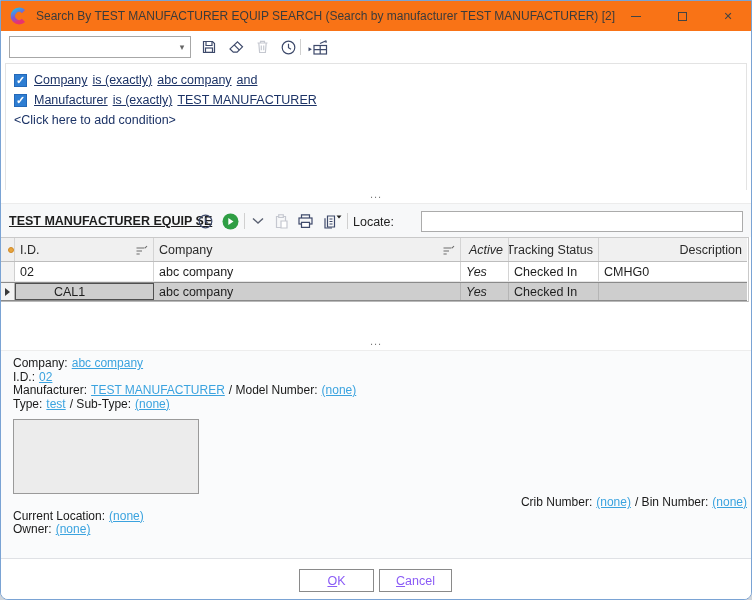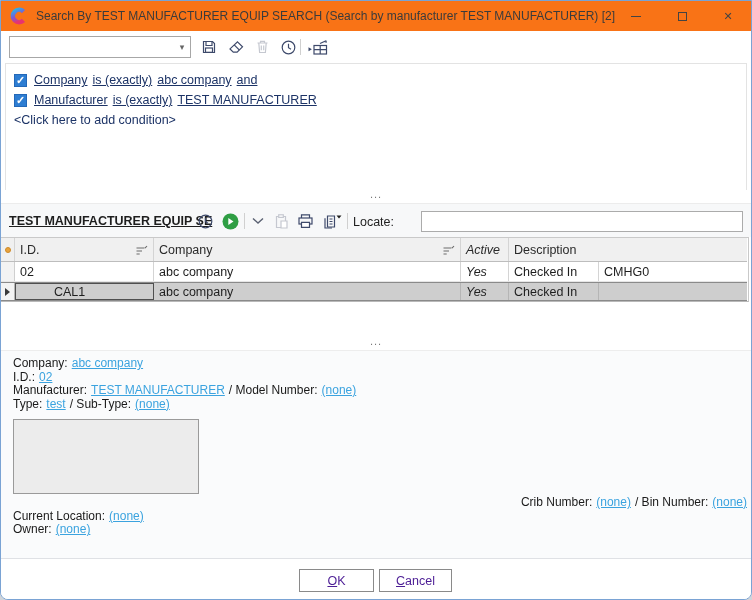--- a/index.html
+++ b/index.html
@@ -40,21 +40,21 @@
   .results-strip { position:absolute; top:202px; left:0; right:0; height:34px; background:#f7f8f9; border-top:1px solid #ececec; }
   .results-title { position:absolute; left:8px; top:10px; font-weight:bold; font-size:12.5px; color:#1e1e1e; white-space:nowrap;text-decoration:underline; }
   .sbtn { position:absolute; top:6px; width:22px; height:22px; background:transparent; border:none; display:flex; align-items:center; justify-content:center; }
   .locate-label { position:absolute; left:352px; top:11px; color:#1e1e1e; font-size:12.5px; }
   .locate-input { position:absolute; left:420px; top:7px; width:322px; height:21px; border:1px solid #ababab; padding:0 4px; font:inherit; outline:none; }
   
   .grid { position:absolute; top:236px; left:0; width:748px; background:#fff; border-top:1px solid #c9c9c9; border-bottom:1px solid #b9b9b9; border-right:1px solid #c9c9c9; }
   .g-row { display:flex; width:746px; }
   .g-head { height:24px; background:#f0f0f0; border-bottom:1px solid #bdbdbd; }
   .g-cell { border-right:1px solid #d4d4d4; display:flex; align-items:center; padding:0 5px; overflow:hidden; white-space:nowrap; font-size:12.5px; }
-  .g-head .g-cell { color:#2a2a2a; }
+  .g-head .g-cell { color:#2a2a2a;justify-content:flex-end; }
   .c-sel { width:14px; padding:0; justify-content:center; background:#f0f0f0; }
   .c-id { width:139px; }
   .c-co { width:307px; }
   .c-ac { width:48px;font-style:italic; }
   .c-tr { width:90px; }
   .c-de { width:148px; border-right:none; }
   .g-data { height:20px; background:#fff; border-bottom:1px solid #e6e6e6; }
   .g-data .c-sel { background:#f3f3f3; border-right:1px solid #cfcfcf; }
   .g-data.selected { background:#cecece; border-top:1px solid #8a8a8a; border-bottom:1px solid #8a8a8a; height:19px; }
   .g-data.selected .g-cell { background:#cecece; border-right-color:#b5b5b5; }
@@ -65,21 +65,21 @@
   .dot-orange { width:6px; height:6px; border-radius:50%; background:#e8a33d; border:1px solid #cf8a28; }
   
   .details { position:absolute; top:349px; left:0; right:0; height:208px; background:#fafbfc; border-top:1px solid #ededed; padding:6px 0 0 12px; font-size:12px; color:#1a1a1a; }
   .d-line { line-height:13.5px; white-space:nowrap; }
   .d-label { color:#1a1a1a; margin-right:4px; }
   .d-link { color:#3ba3df; text-decoration:underline; margin-right:4px; cursor:pointer; }
   .img-box { margin-top:8px; width:186px; height:75px; background:#ececec; border:1px solid #9a9a9a; }
   .d-lower { margin-top:2px;text-align:right; }
   
   .footer { position:absolute; top:557px; left:0; right:0; bottom:0; background:#ffffff; border-top:1px solid #dfe1e5; }
-  .btn { position:absolute; top:10px; height:23px; background:#fff; border:1px solid #8a8a8a; font:inherit; font-size:12.5px; color:#4c1d95; }
+  .btn { position:absolute; top:10px; height:23px; background:#fff; border:1px solid #8a8a8a; font:inherit; font-size:12.5px; color:#8b5cf6; }
   #ok-btn { left:298px; width:75px; }
   #cancel-btn { left:378px; width:73px; }
   .mn { text-decoration:underline; }
   svg { display:block; }
 </style>
 </head>
 <body>
 
 <div id="window">
 
@@ -231,20 +231,23 @@
       </div>
       <div class="g-cell c-co">
         <span>Company</span>
         <svg class="sort-ic" width="13" height="12" viewBox="0 0 13 12" fill="none" stroke="#6a6a6a" stroke-width="1.1">
           <path d="M1.5 4h8M1.5 7h5.5M1.5 10h3.2M10 4.2l2-2.2"></path>
         </svg>
       </div>
       <div class="g-cell c-ac">
           <span>Active</span>
         </div>
+      <div class="g-cell c-tr">
+          <span>Tracking Status</span>
+        </div>
       <div class="g-cell c-de">
           <span>Description</span>
         </div>
     </div>
 
     <div class="g-row g-data">
       <div class="g-cell c-sel"></div>
       <div class="g-cell c-id">02</div>
       <div class="g-cell c-co">abc company</div>
       <div class="g-cell c-ac">Yes</div>

